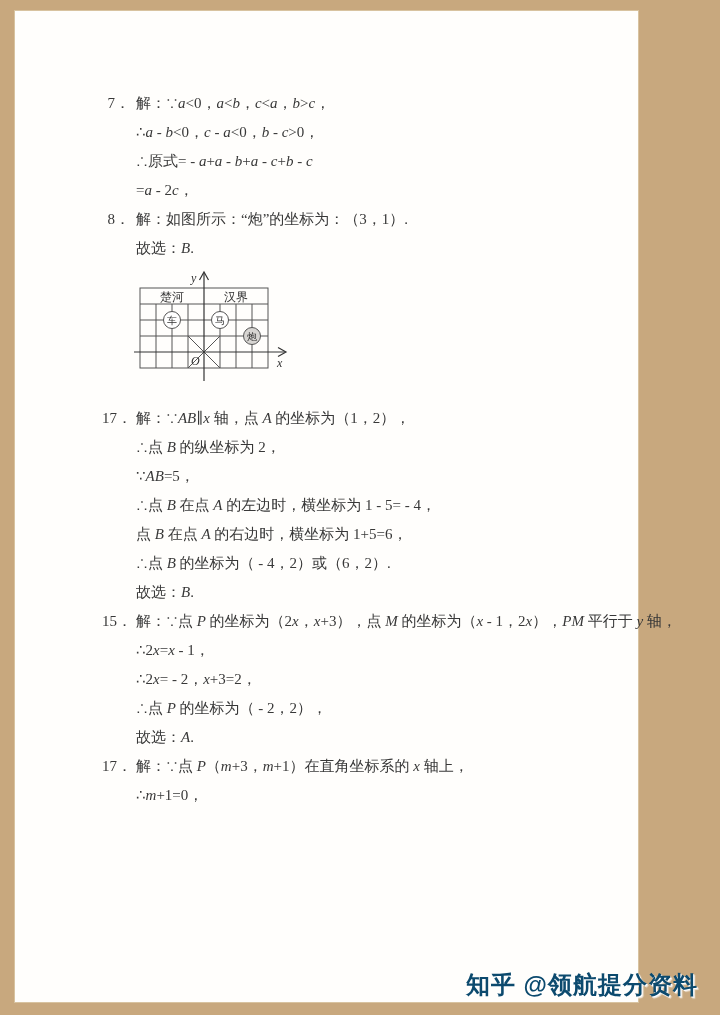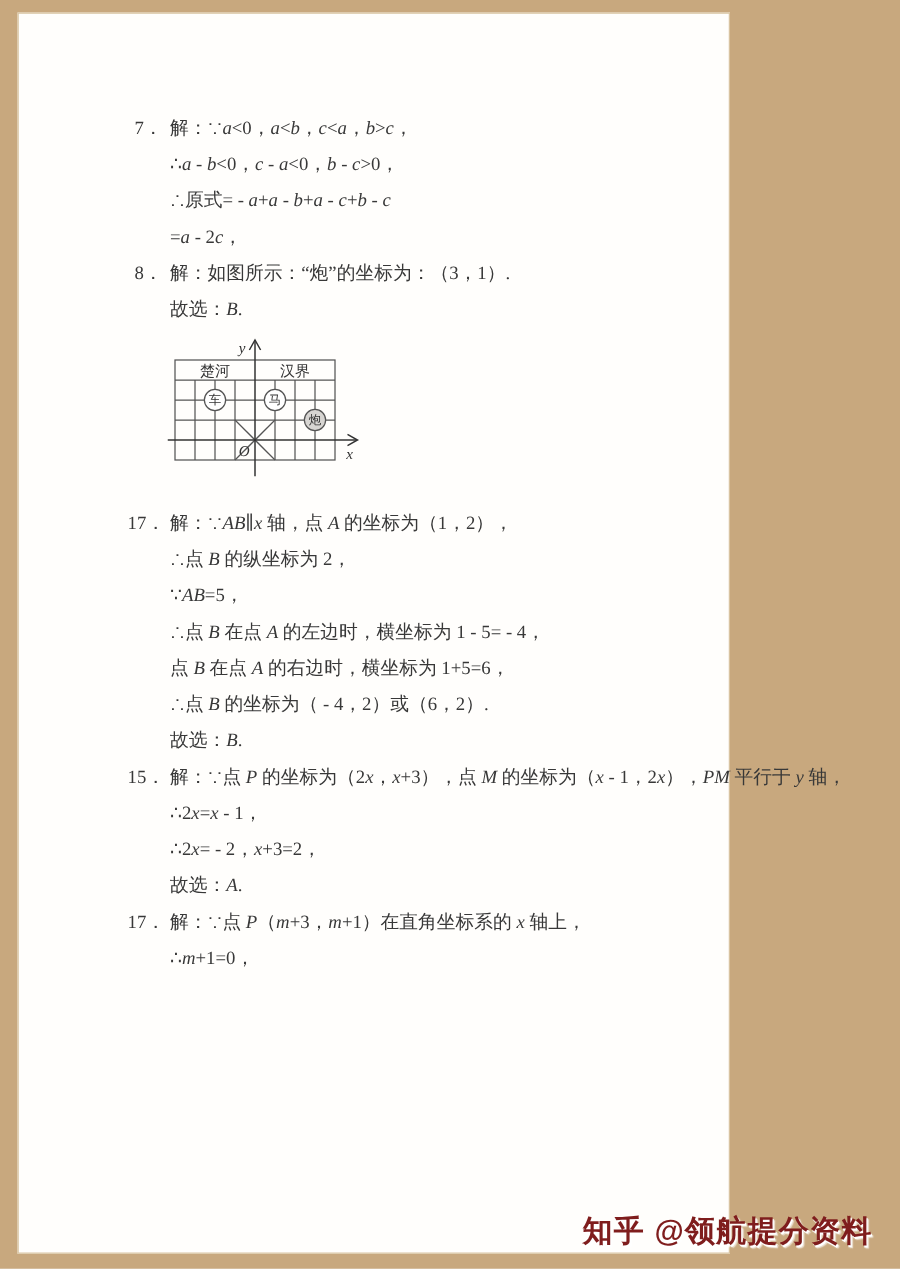--- a/index.html
+++ b/index.html
@@ -2,41 +2,41 @@
 <html><head>
 <meta charset="utf-8">
 <style>
   html,body{margin:0;padding:0;}
   body{
     width:720px;height:1015px;position:relative;overflow:hidden;
     background:#c8a87e;
     font-family:"Liberation Serif","DejaVu Serif",serif;
   }
   .card{
-    position:absolute;left:14px;top:10px;width:570px;height:993px;
+    position:absolute;left:14px;top:10px;width:625px;height:993px;
     background:#fffefc;border:1px solid #d8c3a0;box-sizing:border-box;
   }
   .content{
     position:absolute;left:0;top:78px;width:100%;
     color:#383838;font-size:15px;line-height:29px;
   }
   .sol{padding-left:121px;padding-right:28px;}
   .line{white-space:nowrap;}
   .qnum{
     display:inline-block;width:34px;margin-left:-34px;
     padding-right:6px;box-sizing:border-box;text-align:right;
   }
   .line i{font-style:italic;font-family:"Liberation Serif","DejaVu Serif",serif;}
   .fig-wrap{margin:6px 0 7px -2px;}
   .fig text{font-family:"Liberation Serif","DejaVu Serif",serif;fill:#333;}
   .watermark{
     position:absolute;right:22px;bottom:14px;
     font-family:"Liberation Sans","DejaVu Sans",sans-serif;
     font-weight:700;font-size:24px;letter-spacing:1px;
-    color:#7f1d1d;text-shadow:1px 1px 0 #ffffff,2px 2px 1px rgba(255,255,255,0.7);
+    color:#0c4a6e;text-shadow:1px 1px 0 #ffffff,2px 2px 1px rgba(255,255,255,0.7);
   }
 </style>
 </head>
 <body>
 
 <div class="card">
   <div class="content">
       <div class="sol">
         <div class="line first"><span class="qnum">7．</span>解：∵<i>a</i>&lt;0，<i>a</i>&lt;<i>b</i>，<i>c</i>&lt;<i>a</i>，<i>b</i>&gt;<i>c</i>，</div>
         <div class="line">∴<i>a</i> - <i>b</i>&lt;0，<i>c</i> - <i>a</i>&lt;0，<i>b</i> - <i>c</i>&gt;0，</div>
@@ -100,20 +100,21 @@
         <div class="line">∵<i>AB</i>=5，</div>
         <div class="line">∴点 <i>B</i> 在点 <i>A</i> 的左边时，横坐标为 1 - 5= - 4，</div>
         <div class="line">点 <i>B</i> 在点 <i>A</i> 的右边时，横坐标为 1+5=6，</div>
         <div class="line">∴点 <i>B</i> 的坐标为（ - 4，2）或（6，2）.</div>
         <div class="line">故选：<i>B</i>.</div>
       </div>
       <div class="sol">
         <div class="line first"><span class="qnum">15．</span>解：∵点 <i>P</i> 的坐标为（2<i>x</i>，<i>x</i>+3），点 <i>M</i> 的坐标为（<i>x</i> - 1，2<i>x</i>），<i>PM</i> 平行于 <i>y</i> 轴，</div>
         <div class="line">∴2<i>x</i>=<i>x</i> - 1，</div>
         <div class="line">∴2<i>x</i>= - 2，<i>x</i>+3=2，</div>
+        <div class="line">∴点 <i>P</i> 的坐标为（ - 2，2），</div>
         <div class="line">故选：<i>A</i>.</div>
       </div>
       <div class="sol">
         <div class="line first"><span class="qnum">17．</span>解：∵点 <i>P</i>（<i>m</i>+3，<i>m</i>+1）在直角坐标系的 <i>x</i> 轴上，</div>
         <div class="line">∴<i>m</i>+1=0，</div>
       </div>
     </div>
 </div>
 
 <div class="watermark">知乎 @领航提分资料</div>

